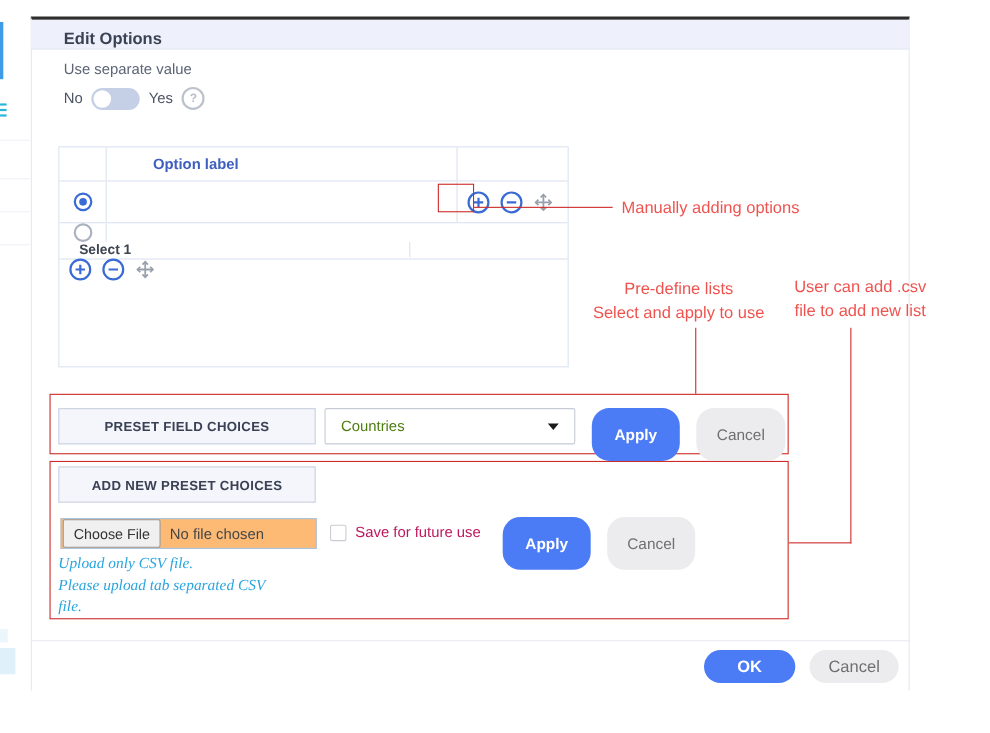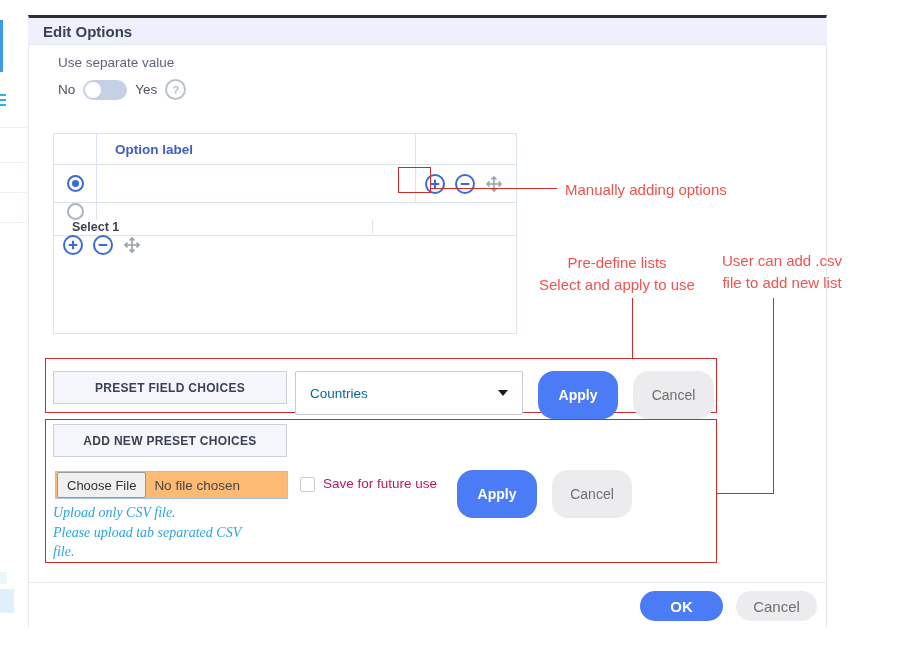--- a/index.html
+++ b/index.html
@@ -11,56 +11,56 @@
   .frag-blue-bar{left:0;top:20px;width:3px;height:52px;background:#3f9be6;}
   .frag-cyan{width:6px;height:2px;background:#29b6d8;}
   .frag-line{height:1px;background:#eef1f5;left:0;width:27px;}
   .frag-lblue1{left:0;top:572px;width:7px;height:12px;background:#eaf5fc;}
   .frag-lblue2{left:0;top:589px;width:14px;height:24px;background:#dff0fb;}
 
   
   .dialog{left:28px;top:15px;width:799px;height:613px;background:#fff;
           border-left:1px solid #e4e9f2;border-right:1px solid #e4e9f2;border-top:3px solid #2e2e2e;}
   .dlg-header{left:28px;top:18px;width:799px;height:27px;background:#eef1fb;border-bottom:1px solid #e3e8f4;
-              display:flex;align-items:center;padding-left:15px;font-size:15px;font-weight:bold;color:#3b4254;}
+              display:flex;align-items:flex-end;padding-left:30px;font-size:15px;font-weight:bold;color:#3b4254;}
   .footer-divider{left:28px;top:582px;width:799px;height:1px;background:#e8eaee;}
 
   .label-sep{left:58px;top:55px;font-size:13.5px;color:#5c6575;}
   .toggle-row{left:58px;top:79px;display:flex;align-items:center;gap:8px;font-size:13.5px;color:#4c5363;}
   .toggle{width:44px;height:20px;border-radius:10px;background:#c5cfe6;position:relative;cursor:pointer;}
   .knob{position:absolute;left:2px;top:2px;width:16px;height:16px;border-radius:50%;background:#fff;}
   .help{width:17px;height:17px;border-radius:50%;border:2px solid #bcc2cc;color:#b7bdc8;font-size:11px;
         font-weight:bold;display:flex;align-items:center;justify-content:center;}
 
   
   .opt-table{left:53px;top:133px;width:464px;height:201px;border:1px solid #dbe3f0;background:#fff;}
   .t-row{display:flex;border-bottom:1px solid #dbe3f0;}
   .t-c1{width:42px;border-right:1px solid #dbe3f0;display:flex;align-items:center;justify-content:center;}
   .t-c2{width:300px;border-right:1px solid #dbe3f0;display:flex;align-items:center;padding-left:18px;}
   .t-c3{flex:1;display:flex;align-items:center;gap:8px;padding-left:8px;}
-  .hdr-lbl{color:#3e5fc0;font-weight:bold;font-size:13.5px;}
+  .hdr-lbl{color:#3e5fc0;font-weight:bold;font-size:13.5px;margin-left:24px;}
   .row-lbl{color:#3d4452;font-weight:bold;font-size:12.5px;}
   .radio{width:13px;height:13px;border-radius:50%;background:#fff;display:flex;align-items:center;justify-content:center;}
   .radio.sel{border:2px solid #3a6bd4;}
   .radio.unsel{border:2px solid #abb3c0;}
   .radio.sel .dot{width:7px;height:7px;border-radius:50%;background:#3a6bd4;}
   .icon-btn{display:flex;align-items:center;justify-content:center;cursor:pointer;}
 
   
   .red-box{border:1.5px solid #cc2b28;}
   .red-hline{height:0;border-top:1.5px solid #cc2b28;}
   .red-vline{width:0;border-left:1.5px solid #cc2b28;}
   .ann{color:#ef534f;font-size:15px;line-height:22px;}
   .ann.center{text-align:center;}
 
   
   .sec-btn{width:234px;height:33px;background:#f4f6fb;border:1px solid #c9d1e0;color:#3a4154;
            font-size:12px;font-weight:bold;letter-spacing:.3px;display:flex;align-items:center;justify-content:center;cursor:pointer;}
-  .select{width:228px;height:44px;border:1px solid #c6cbd6;border-radius:2px;background:#fff;display:flex;
-          align-items:center;padding:0 14px;font-size:13.5px;color:#0369a1;cursor:pointer;}
+  .select{width:228px;height:33px;border:1px solid #c6cbd6;border-radius:2px;background:#fff;display:flex;
+          align-items:center;padding:0 14px;font-size:13.5px;color:#4d7c0f;cursor:pointer;}
   .caret{margin-left:auto;width:0;height:0;border-left:5px solid transparent;border-right:5px solid transparent;border-top:6px solid #1b1b1b;}
   .pill{height:48px;border-radius:16px;display:flex;align-items:center;justify-content:center;font-size:14px;cursor:pointer;}
   .pill.blue{background:#4b7bf5;color:#fff;font-weight:bold;}
   .pill.gray{background:#ececee;color:#6f6f6f;}
 
   .file-wrap{left:55px;top:471px;width:233px;height:28px;border:1px solid #a6c4e6;display:flex;align-items:center;background:#fdba74;}
   .choose-btn{margin-left:1px;height:24px;padding:0 9px;background:#f0f0f0;border:1px solid #999;border-radius:2px;
               font-size:13px;color:#333;display:flex;align-items:center;cursor:pointer;}
   .nofile{margin-left:8px;font-size:13.5px;color:#474747;white-space:nowrap;}
   .checkbox{left:300px;top:477px;width:15px;height:15px;border:1.5px solid #c9ccd2;border-radius:2px;background:#fff;cursor:pointer;}

